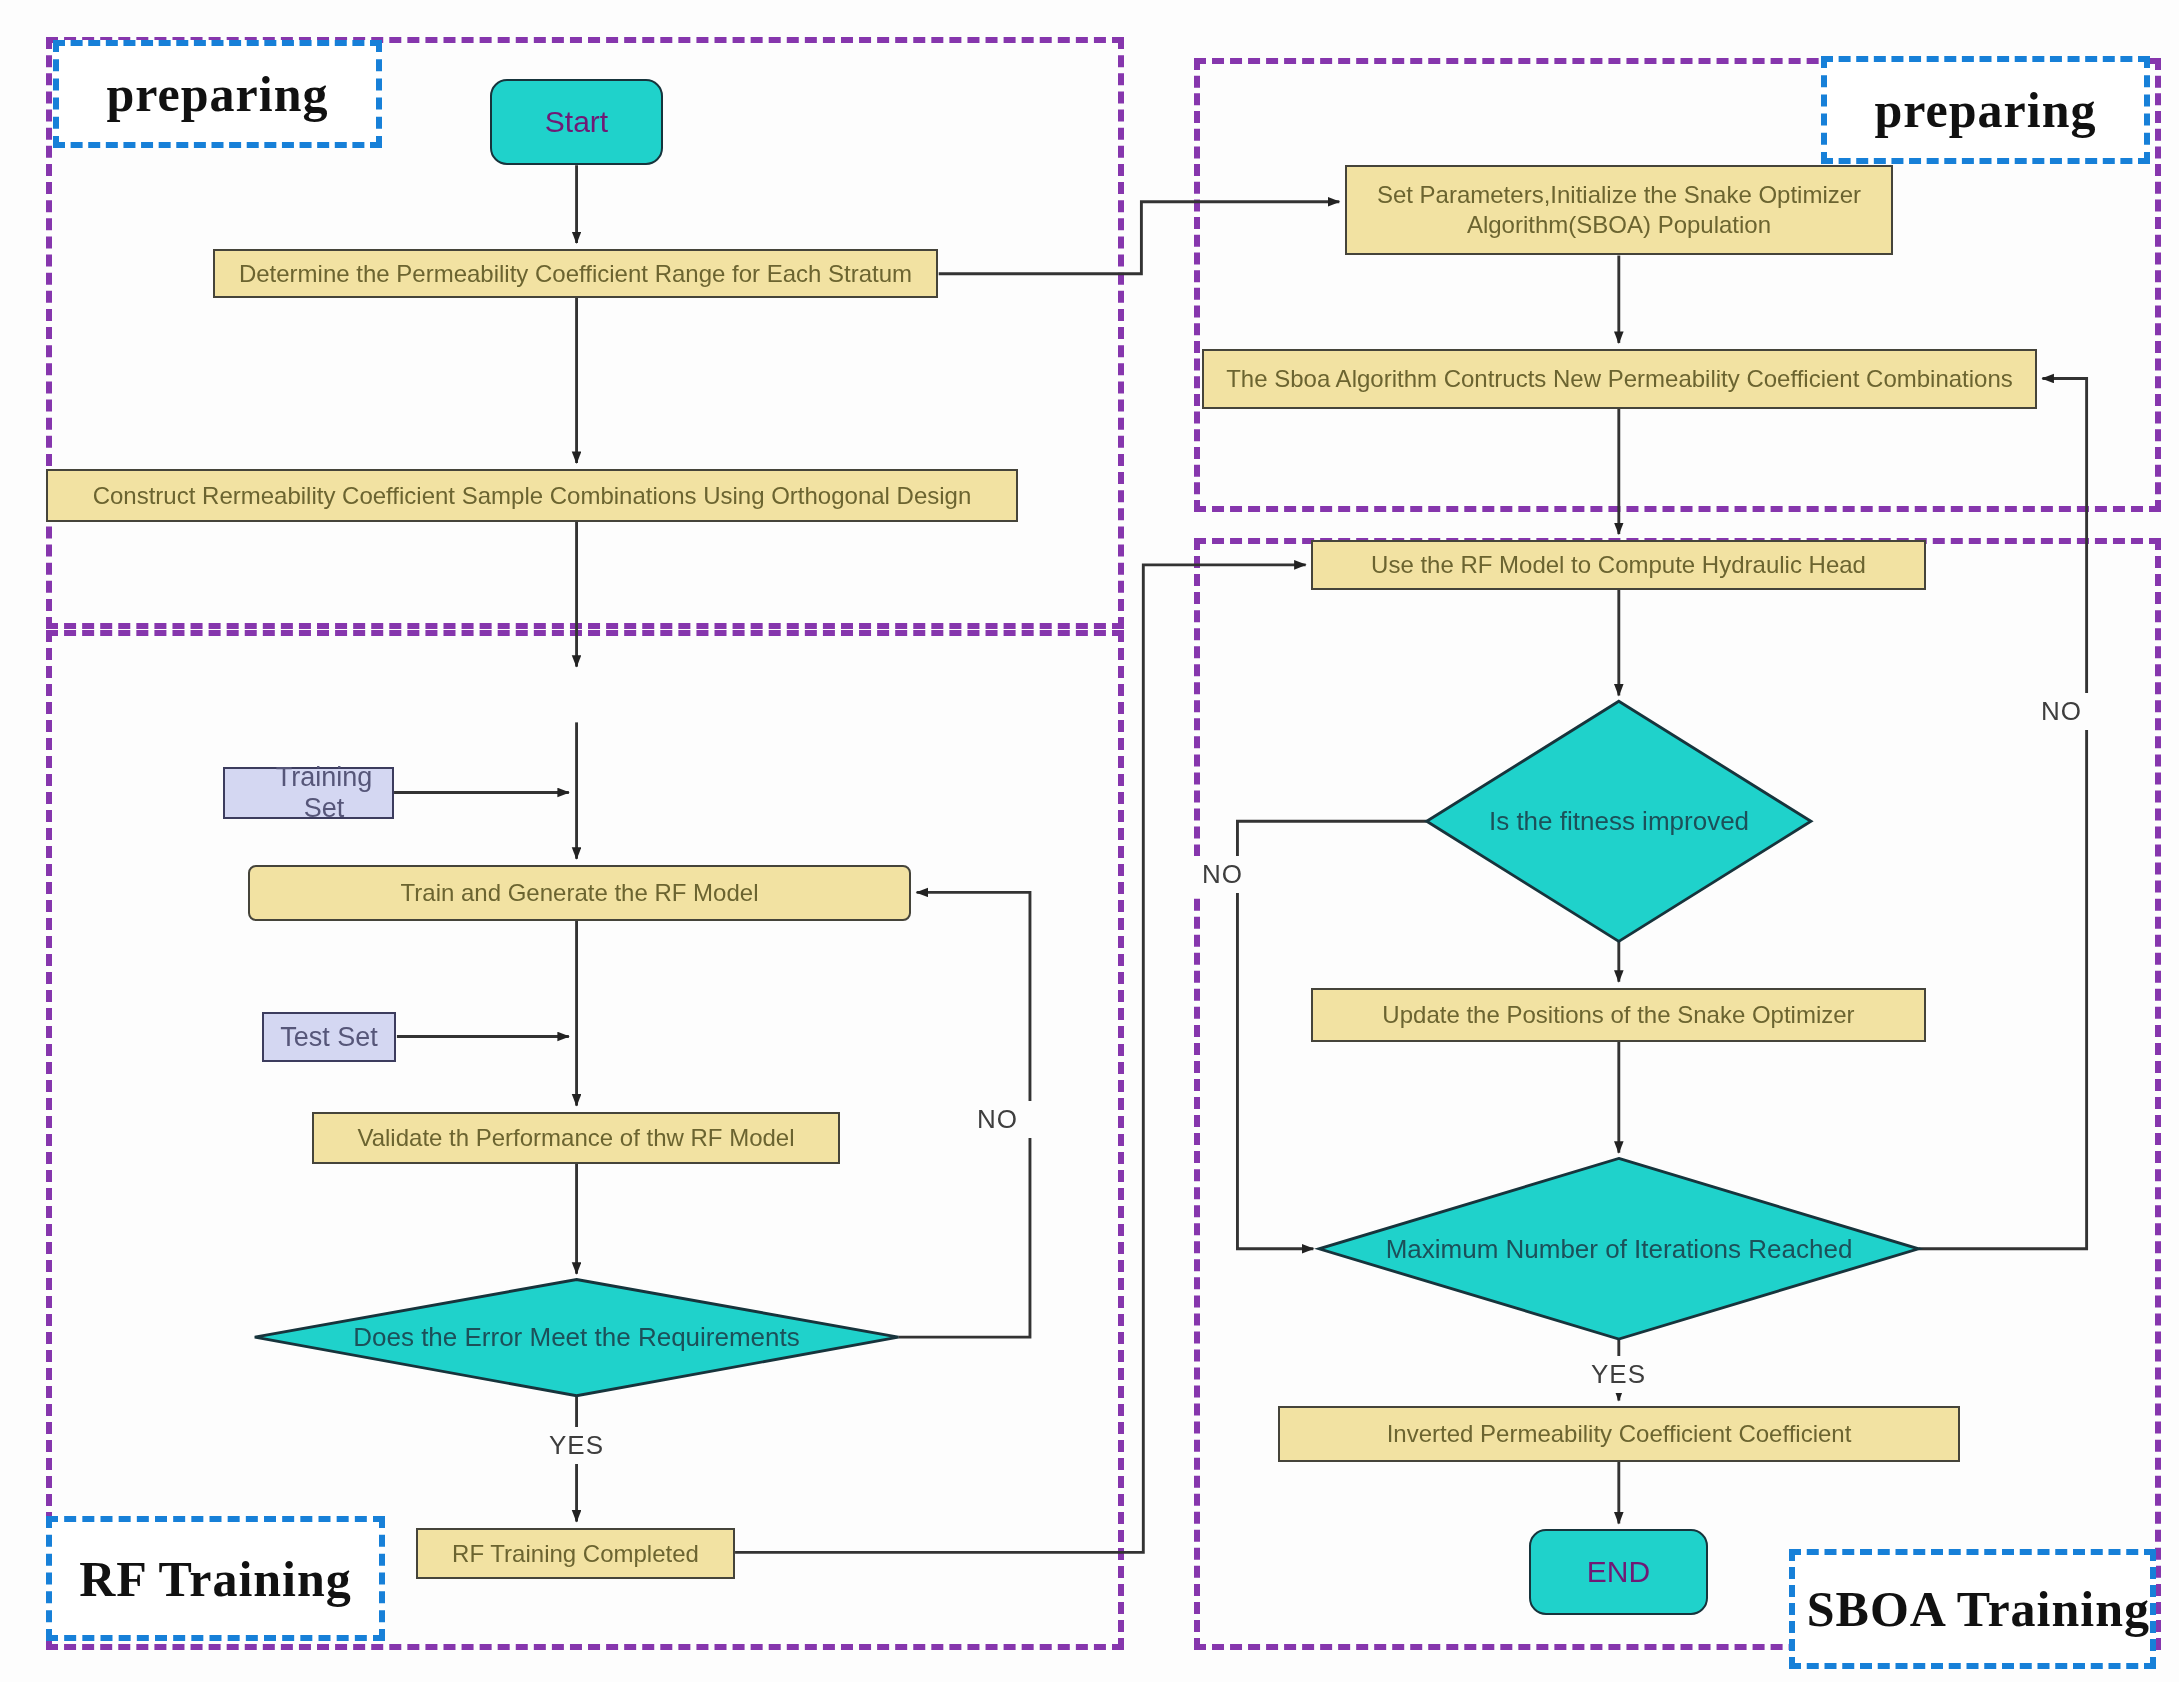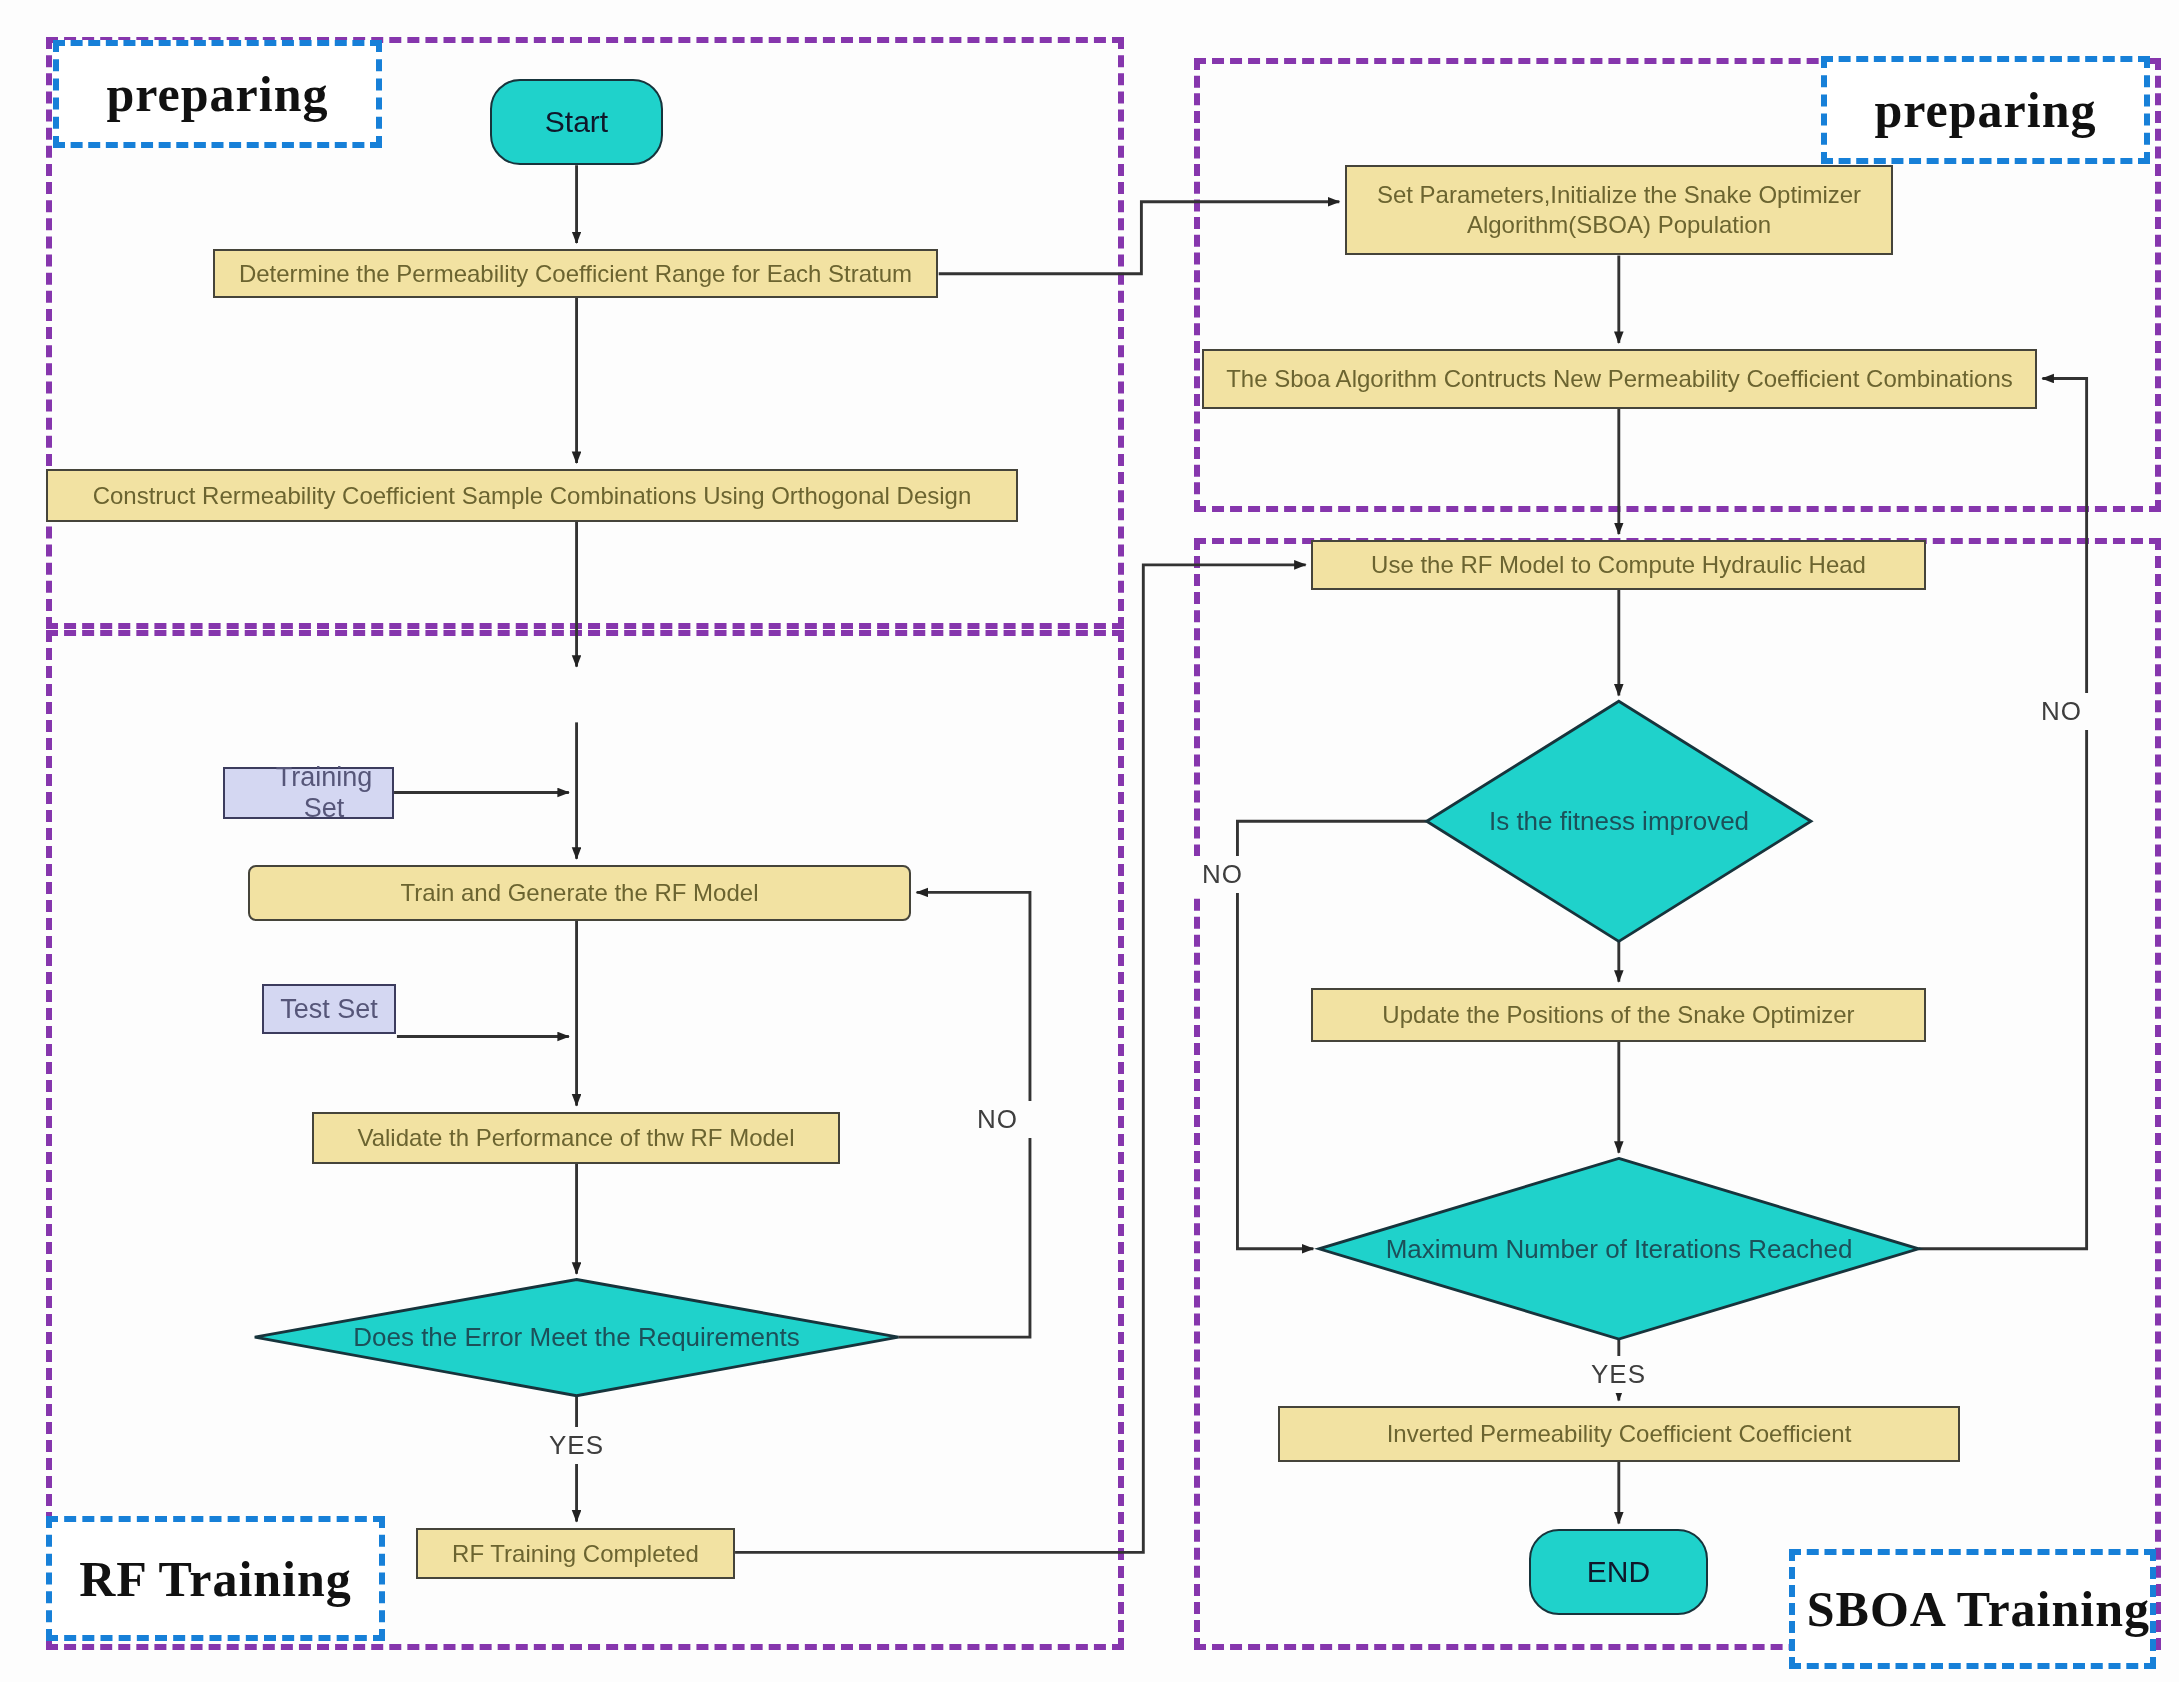--- a/index.html
+++ b/index.html
@@ -39,22 +39,22 @@
   }
   .process{
     background:#f2e2a2;
     border:2.9px solid #45443a;
     color:#6b6430;
     font-size:24px;
   }
   .terminal{
     background:#1fd2cb;
     border:2.9px solid #17343c;
-    border-radius:30px;
-    color:#0f172a;
+    border-radius:17px;
+    color:#701a75;
     font-size:30px;
     text-align:right;
   }
   .dataio{
     background:#d4d7f2;
     border:2.9px solid #3c3c5e;
     color:#565679;
     font-size:27px;
   }
   .pre{white-space:pre-line;line-height:1.25;}
@@ -138,21 +138,21 @@
 
 
   <div class="node dataio" style="left:223px;top:767px;width:171px;height:52px;padding-left:31px;">
       <span>Training Set</span>
     </div>
 
   <div class="node process" style="left:248px;top:865px;width:663px;height:56px;border-radius:8px;">
       <span>Train and Generate the RF Model</span>
     </div>
 
-  <div class="node dataio" style="left:262px;top:984px;width:134px;height:50px;">
+  <div class="node dataio" style="left:262px;top:1012px;width:134px;height:50px;">
       <span>Test Set</span>
     </div>
 
   <div class="node process" style="left:312px;top:1112px;width:528px;height:52px;text-align:center;">
       <span>Validate th Performance of thw RF Model</span>
     </div>
 
   <div class="dlabel" style="left:317px;top:1310px;width:519px;height:54px;">
       <span>Does the Error Meet the Requirements</span>
     </div>

